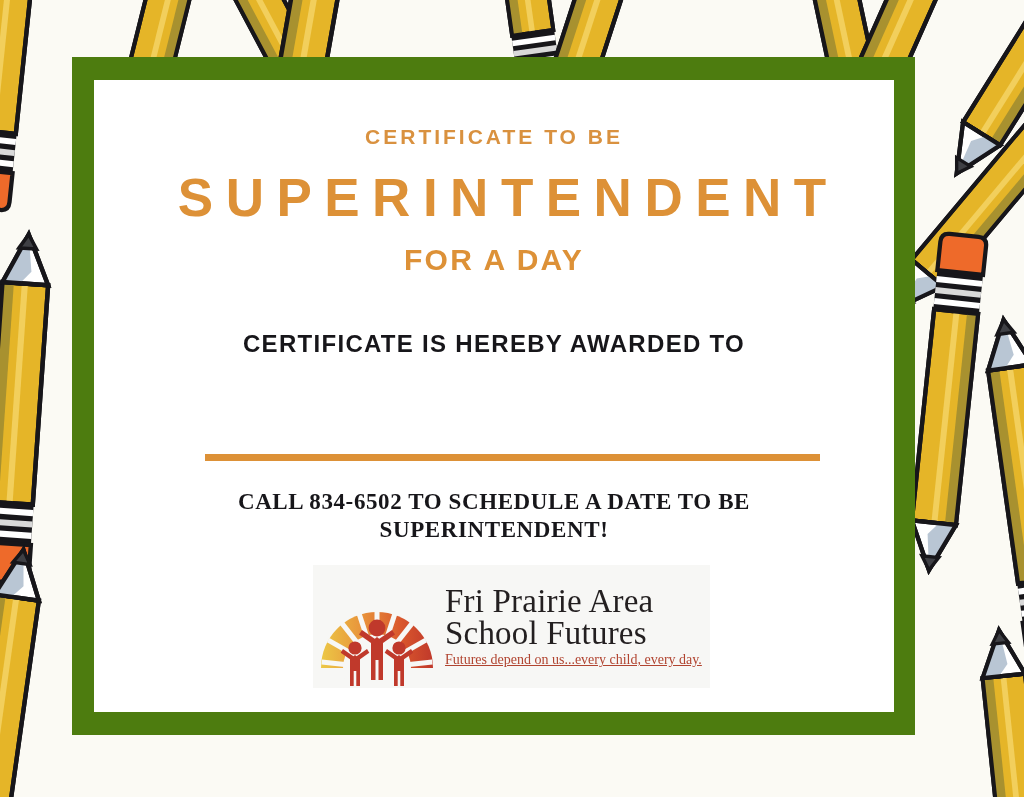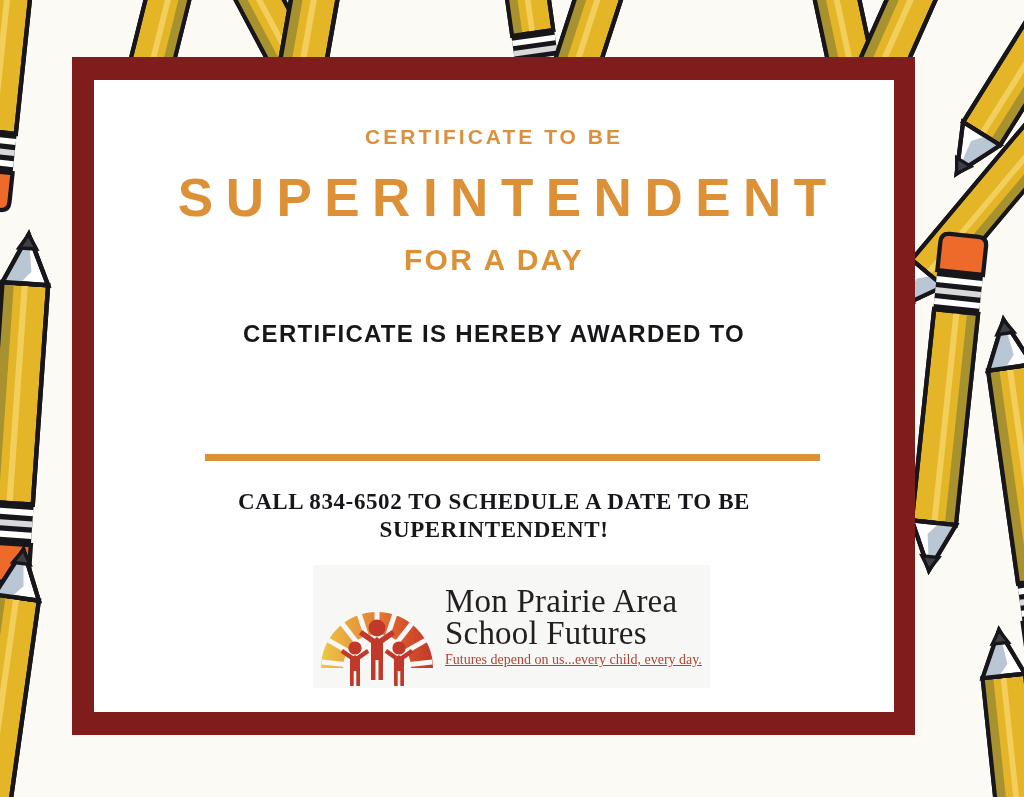--- a/index.html
+++ b/index.html
@@ -31,21 +31,21 @@
     z-index: 0;
   }
 
   
   #frame {
     position: absolute;
     left: 72px;
     top: 57px;
     width: 843px;
     height: 678px;
-    background: #7f1d1d;
+    background: #4d7c0f;
     z-index: 2;
     box-sizing: border-box;
   }
   #certificate {
     position: absolute;
     left: 22px;
     top: 23px;
     right: 21px;
     bottom: 23px;
     background: #ffffff;
@@ -93,21 +93,21 @@
     right: 0;
     font-size: 30px;
     font-weight: 600;
     letter-spacing: 2.2px;
     color: #dd9137;
     white-space: nowrap;
   }
 
   #awarded-line {
     position: absolute;
-    top: 240px;
+    top: 250px;
     left: 0;
     right: 0;
     font-size: 24px;
     font-weight: 600;
     letter-spacing: 1.3px;
     color: #17161a;
     white-space: nowrap;
   }
 
   #divider {
@@ -292,21 +292,21 @@
               <path d="M 41.5 89 L 30 81 L 27.7 84.8 L 39.5 93 Z"></path>
 
               <circle cx="86" cy="80" r="6.6"></circle>
               <path d="M 86 87 L 91 91 L 91 118 L 87.3 118 L 87.3 103 L 84.7 103 L 84.7 118 L 81 118 L 81 91 Z"></path>
               <path d="M 86.5 89 L 98 81 L 100.3 84.8 L 88.5 93 Z"></path>
               <path d="M 85.5 89 L 74 81 L 71.7 84.8 L 83.5 93 Z"></path>
             </g>
           </svg>
 
           <div id="logo-text">
-            <div id="logo-line1">Mon Prairie Area</div>
+            <div id="logo-line1">Fri Prairie Area</div>
             <div id="logo-line2">School Futures</div>
             <div id="logo-tagline">Futures depend on us...every child, every day.</div>
           </div>
 
         </div>
 
       </div>
     </div>
   </div>
 

